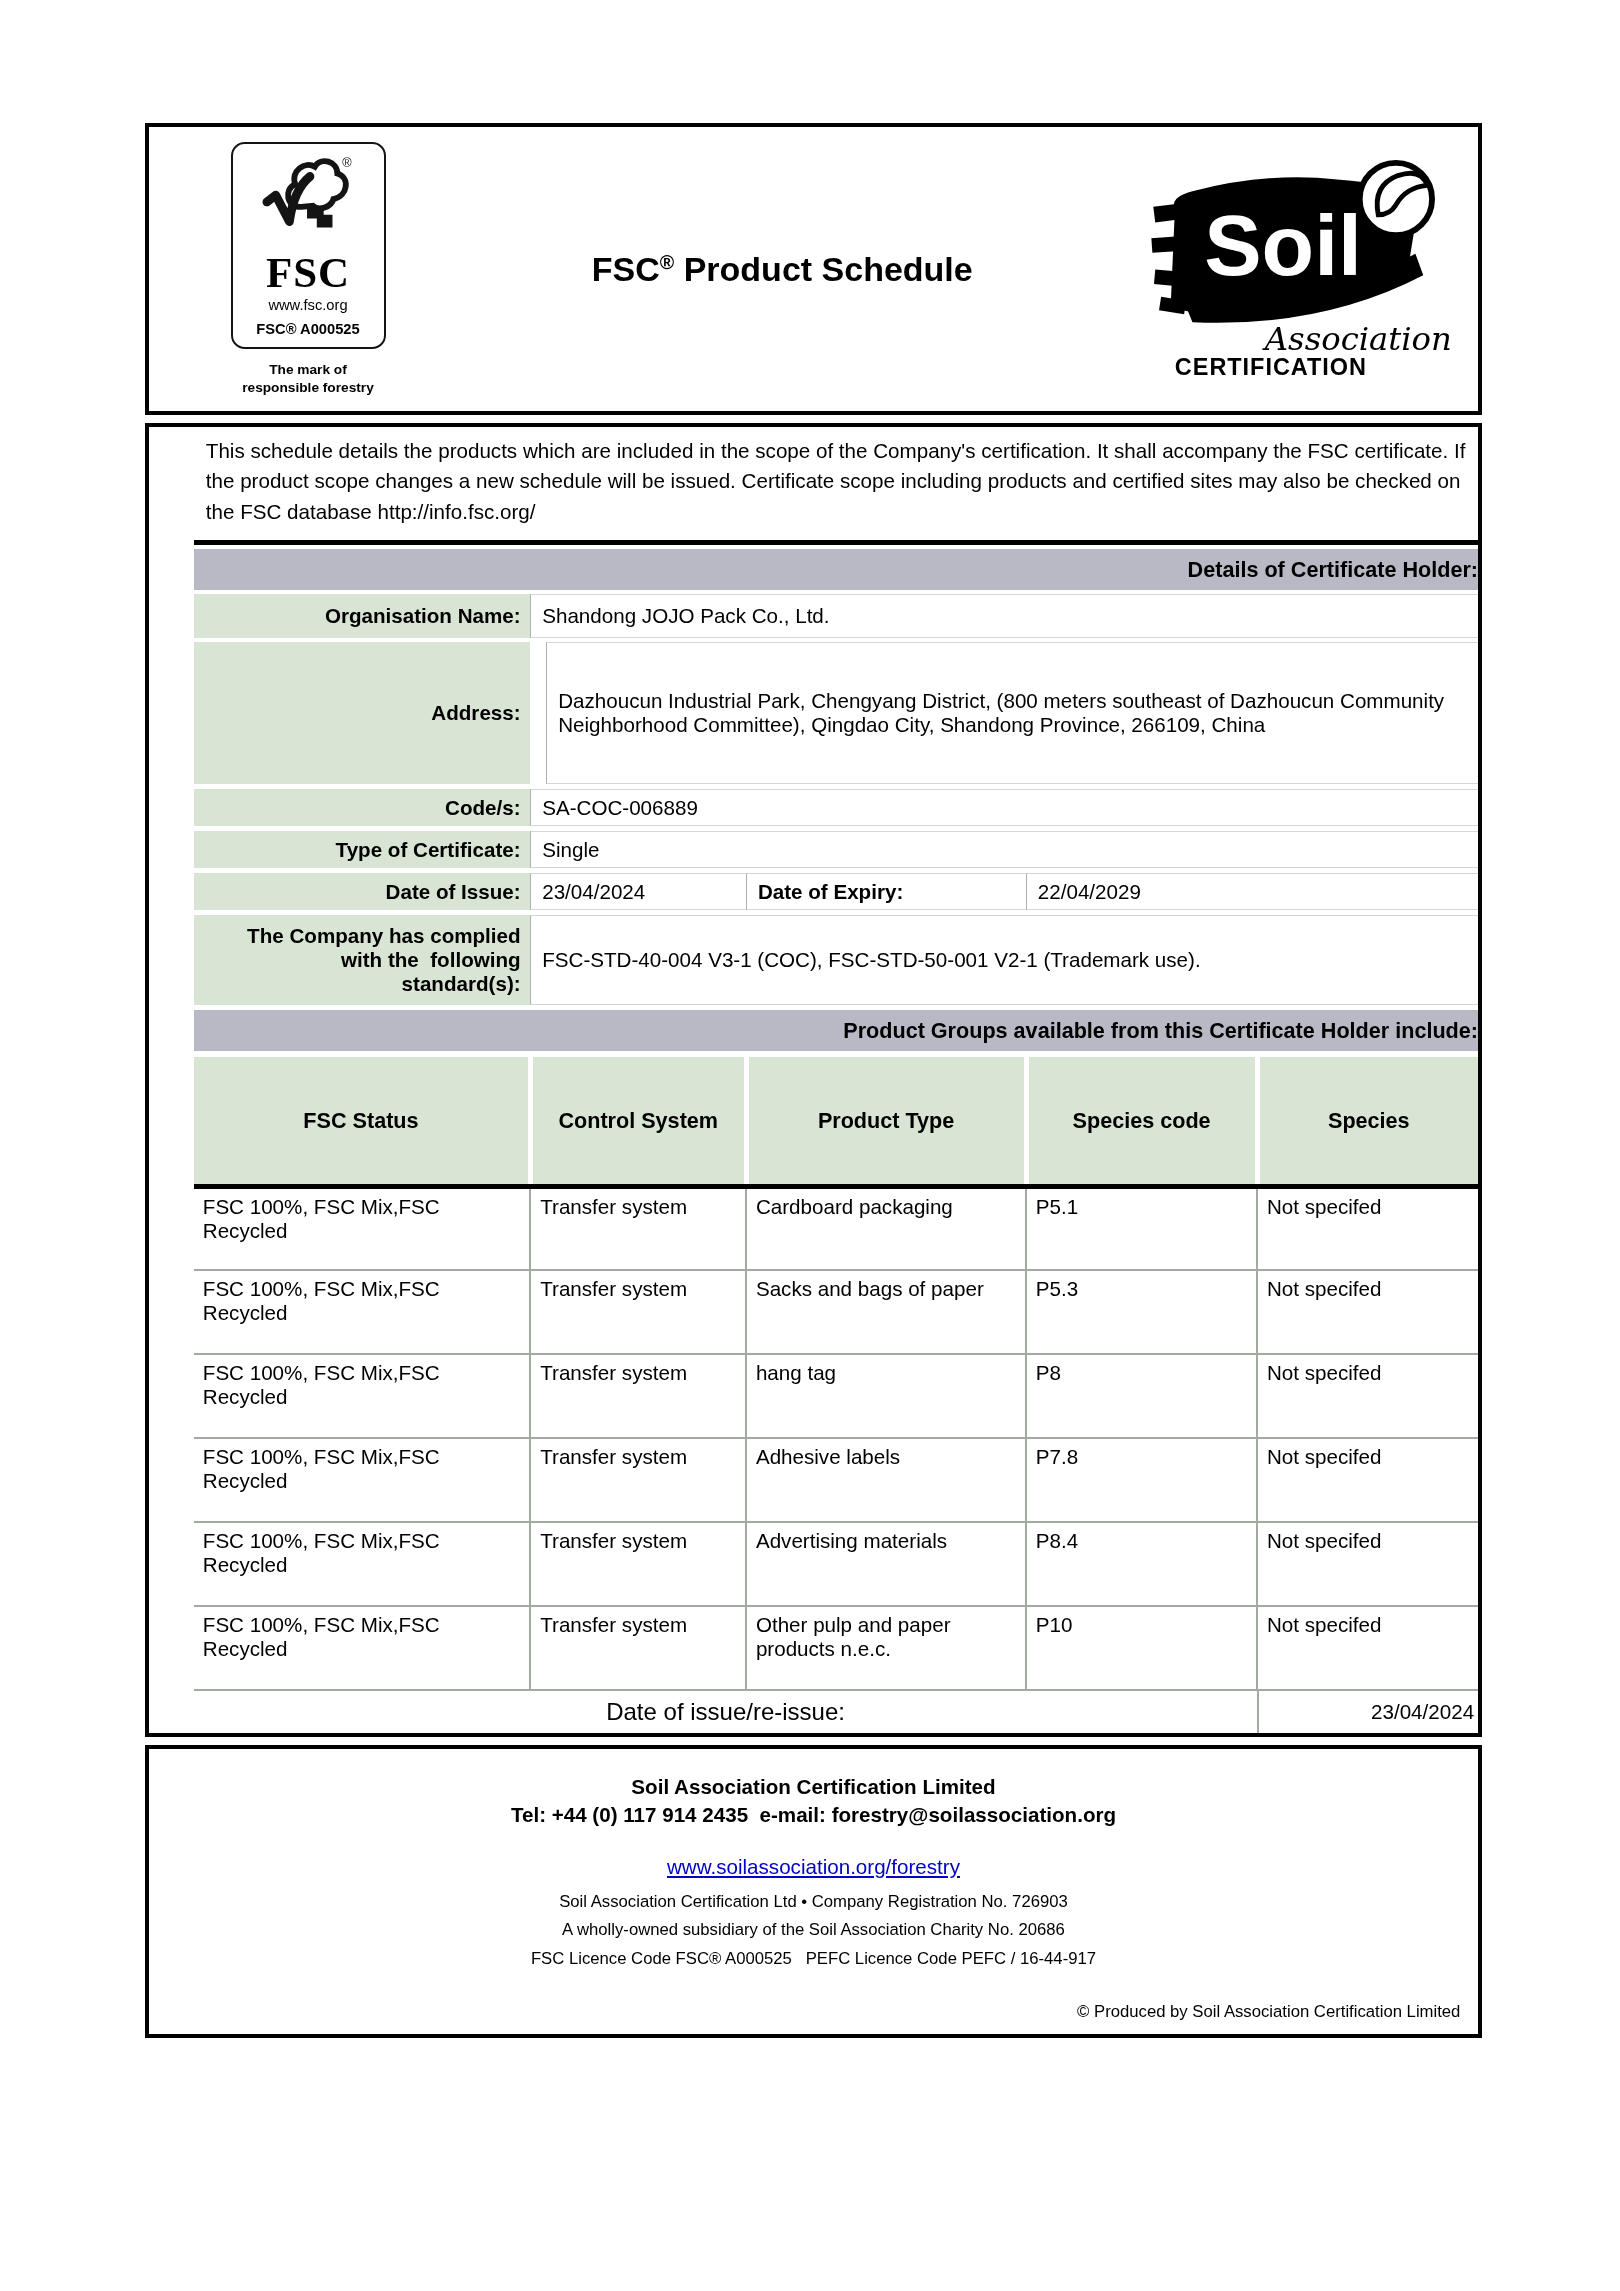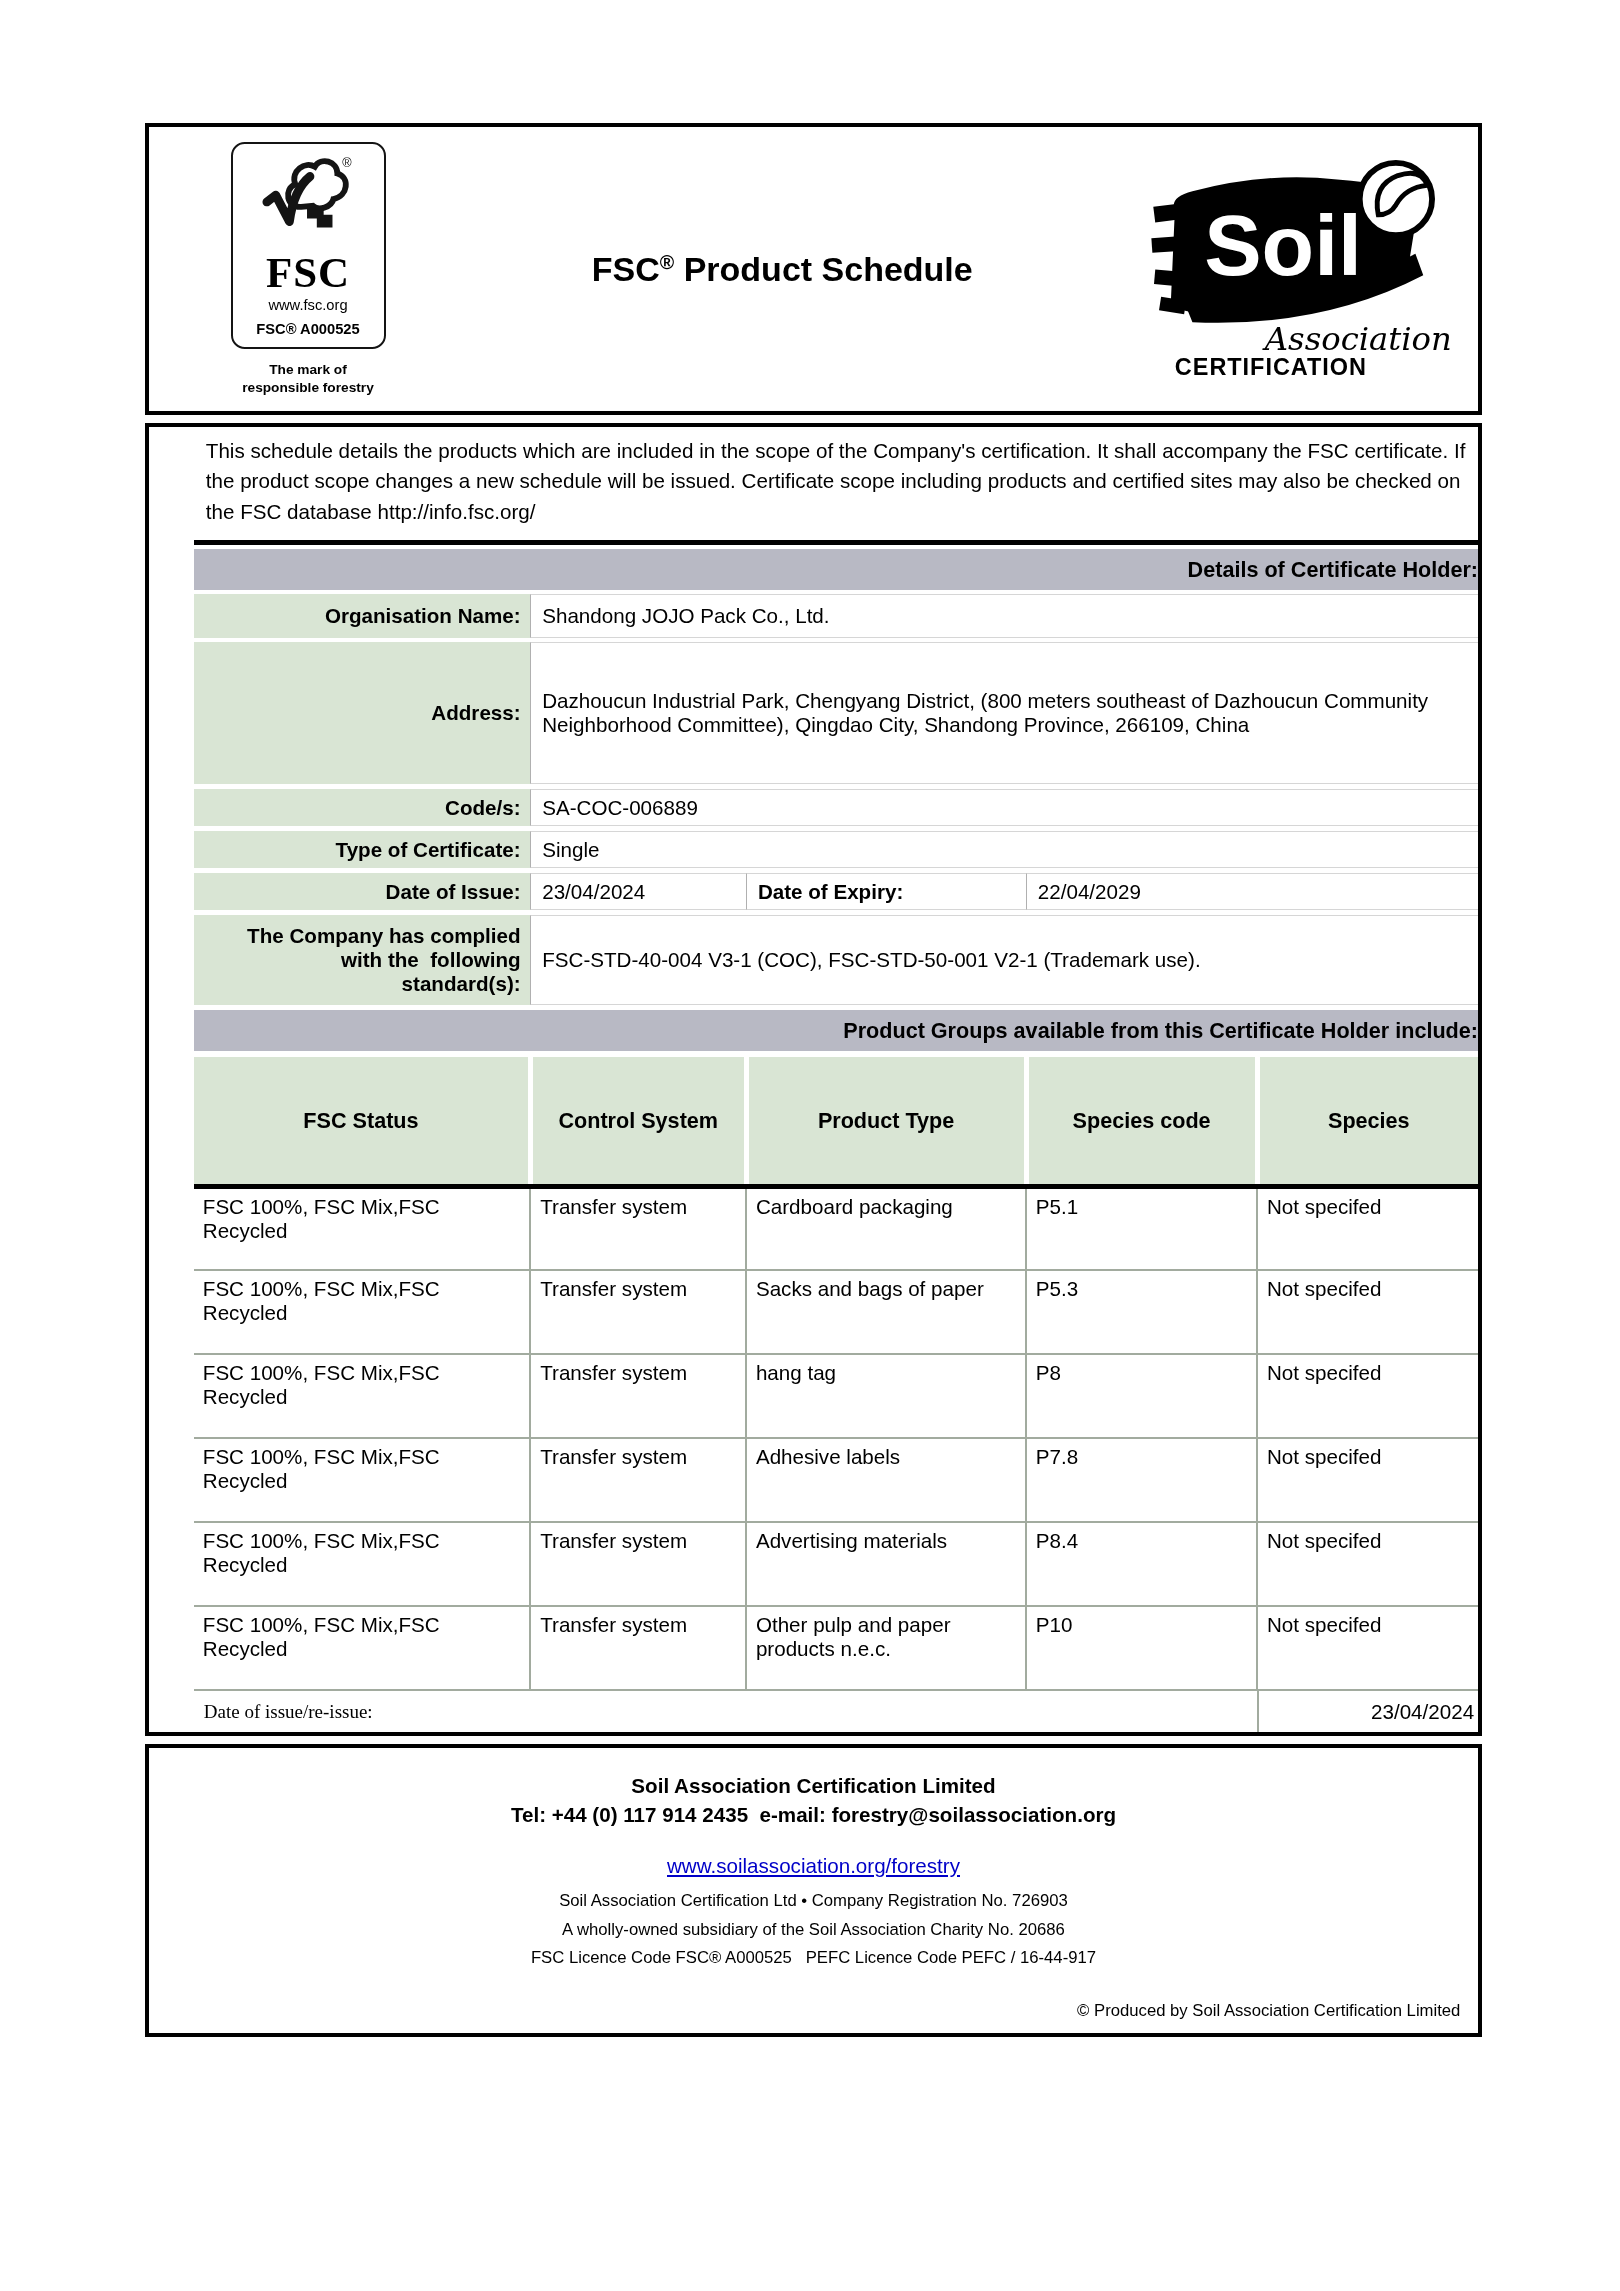--- a/index.html
+++ b/index.html
@@ -50,42 +50,42 @@
   .d-label.pre { white-space:pre-wrap; }
   .d-value {
     flex:1; background:#fff; font-size:20.6px; display:flex; align-items:center;
     padding:4.9px 10.8px; border-left:1px solid #b0b0b0; border-top:1px solid #d6d6d6; border-bottom:1px solid #d6d6d6;
   }
   .d-cell { background:#fff; font-size:20.6px; display:flex; align-items:center; padding:4.9px 10.8px;
             border-left:1px solid #b0b0b0; border-top:1px solid #d6d6d6; border-bottom:1px solid #d6d6d6; }
   .w-issue { width:16.8%; flex:none; }
   .w-expirylab { width:21.8%; flex:none; font-weight:bold; }
   .h-org { min-height:44px; }
-  .h-addr { min-height:142px; }
+  .h-addr { min-height:142px;gap:16px; }
   .h-sm { min-height:37px; }
   .h-std { min-height:90px; }
 
   
   table.products { width:100%; border-collapse:collapse; margin-top:6.9px; }
   table.products th {
     background:#d9e5d4; font-size:21.6px; font-weight:bold; height:129px;
     border-bottom:5.9px solid #000; border-left:5.9px solid #fff; text-align:center; vertical-align:middle;
   }
   table.products th:first-child { border-left:none; }
   table.products td {
     border:2px solid #a2ab9f; vertical-align:top; font-size:20.6px;
     padding:5.9px 8.8px; height:84px;
   }
   table.products td:first-child { border-left:none; }
   table.products td:last-child { border-right:none; }
   td.vmid { vertical-align:middle; }
   col.c1{width:26.2%} col.c2{width:16.8%} col.c3{width:21.8%} col.c4{width:18%} col.c5{width:17.2%}
 
   .issue-row { display:flex; min-height:41px; align-items:center; }
-  .issue-label { flex:1; text-align:left; font-size:19px; padding:6.9px 9.8px;font-family:Liberation Serif, serif; }
+  .issue-label { flex:1; text-align:center; font-size:24px; padding:6.9px 9.8px; }
   .issue-value {
     width:17.2%; flex:none; text-align:right; font-size:20.6px; padding:6.9px 3.9px 6.9px 7.8px;
     border-left:2px solid #a2ab9f; align-self:stretch; display:flex; align-items:center; justify-content:flex-end;
   }
 
   
   .footer-box { border:4.9px solid #000; margin-top:7.8px; padding:25.5px 17.6px 11.8px; background:#fff; }
   .f-org { text-align:center; font-size:20.6px; font-weight:bold; }
   .f-contact { text-align:center; font-size:20.6px; font-weight:bold; margin-top:4.9px; white-space:pre-wrap; }
   .f-link { text-align:center; font-size:20.6px; margin-top:27.4px; }

